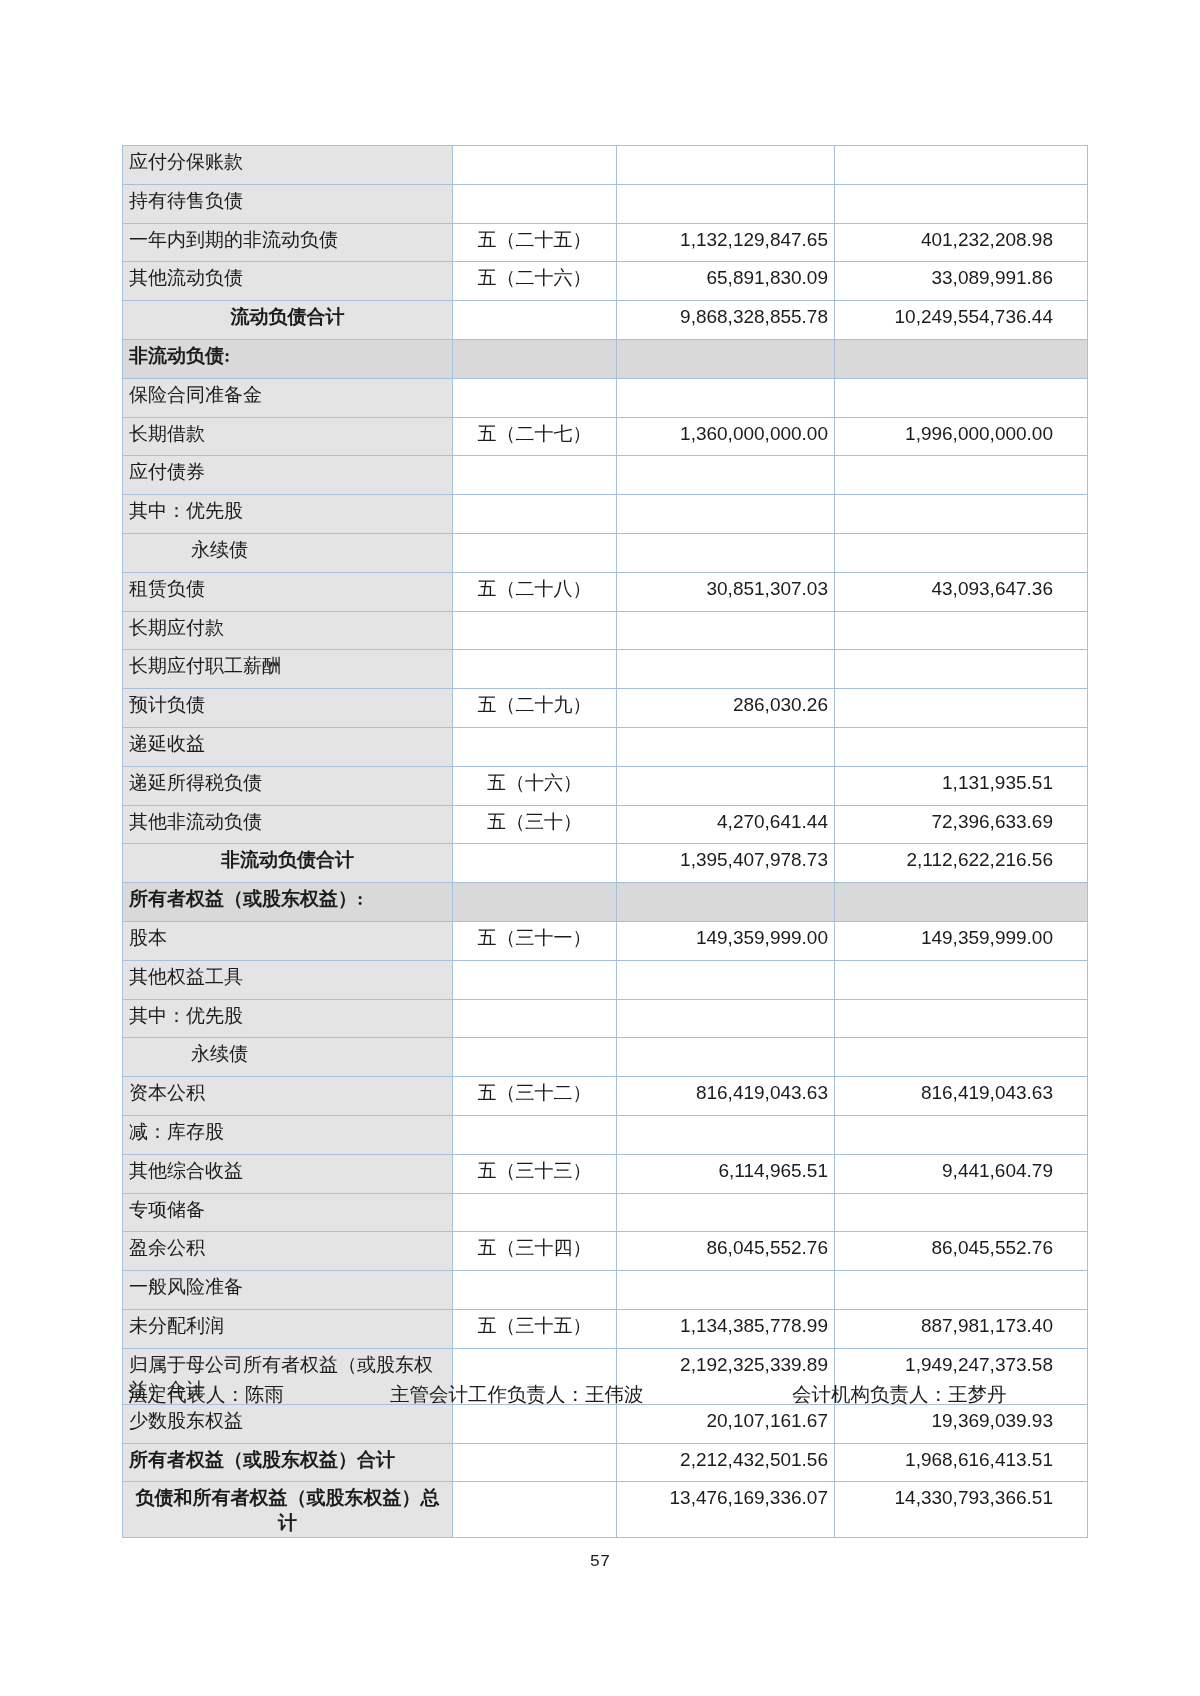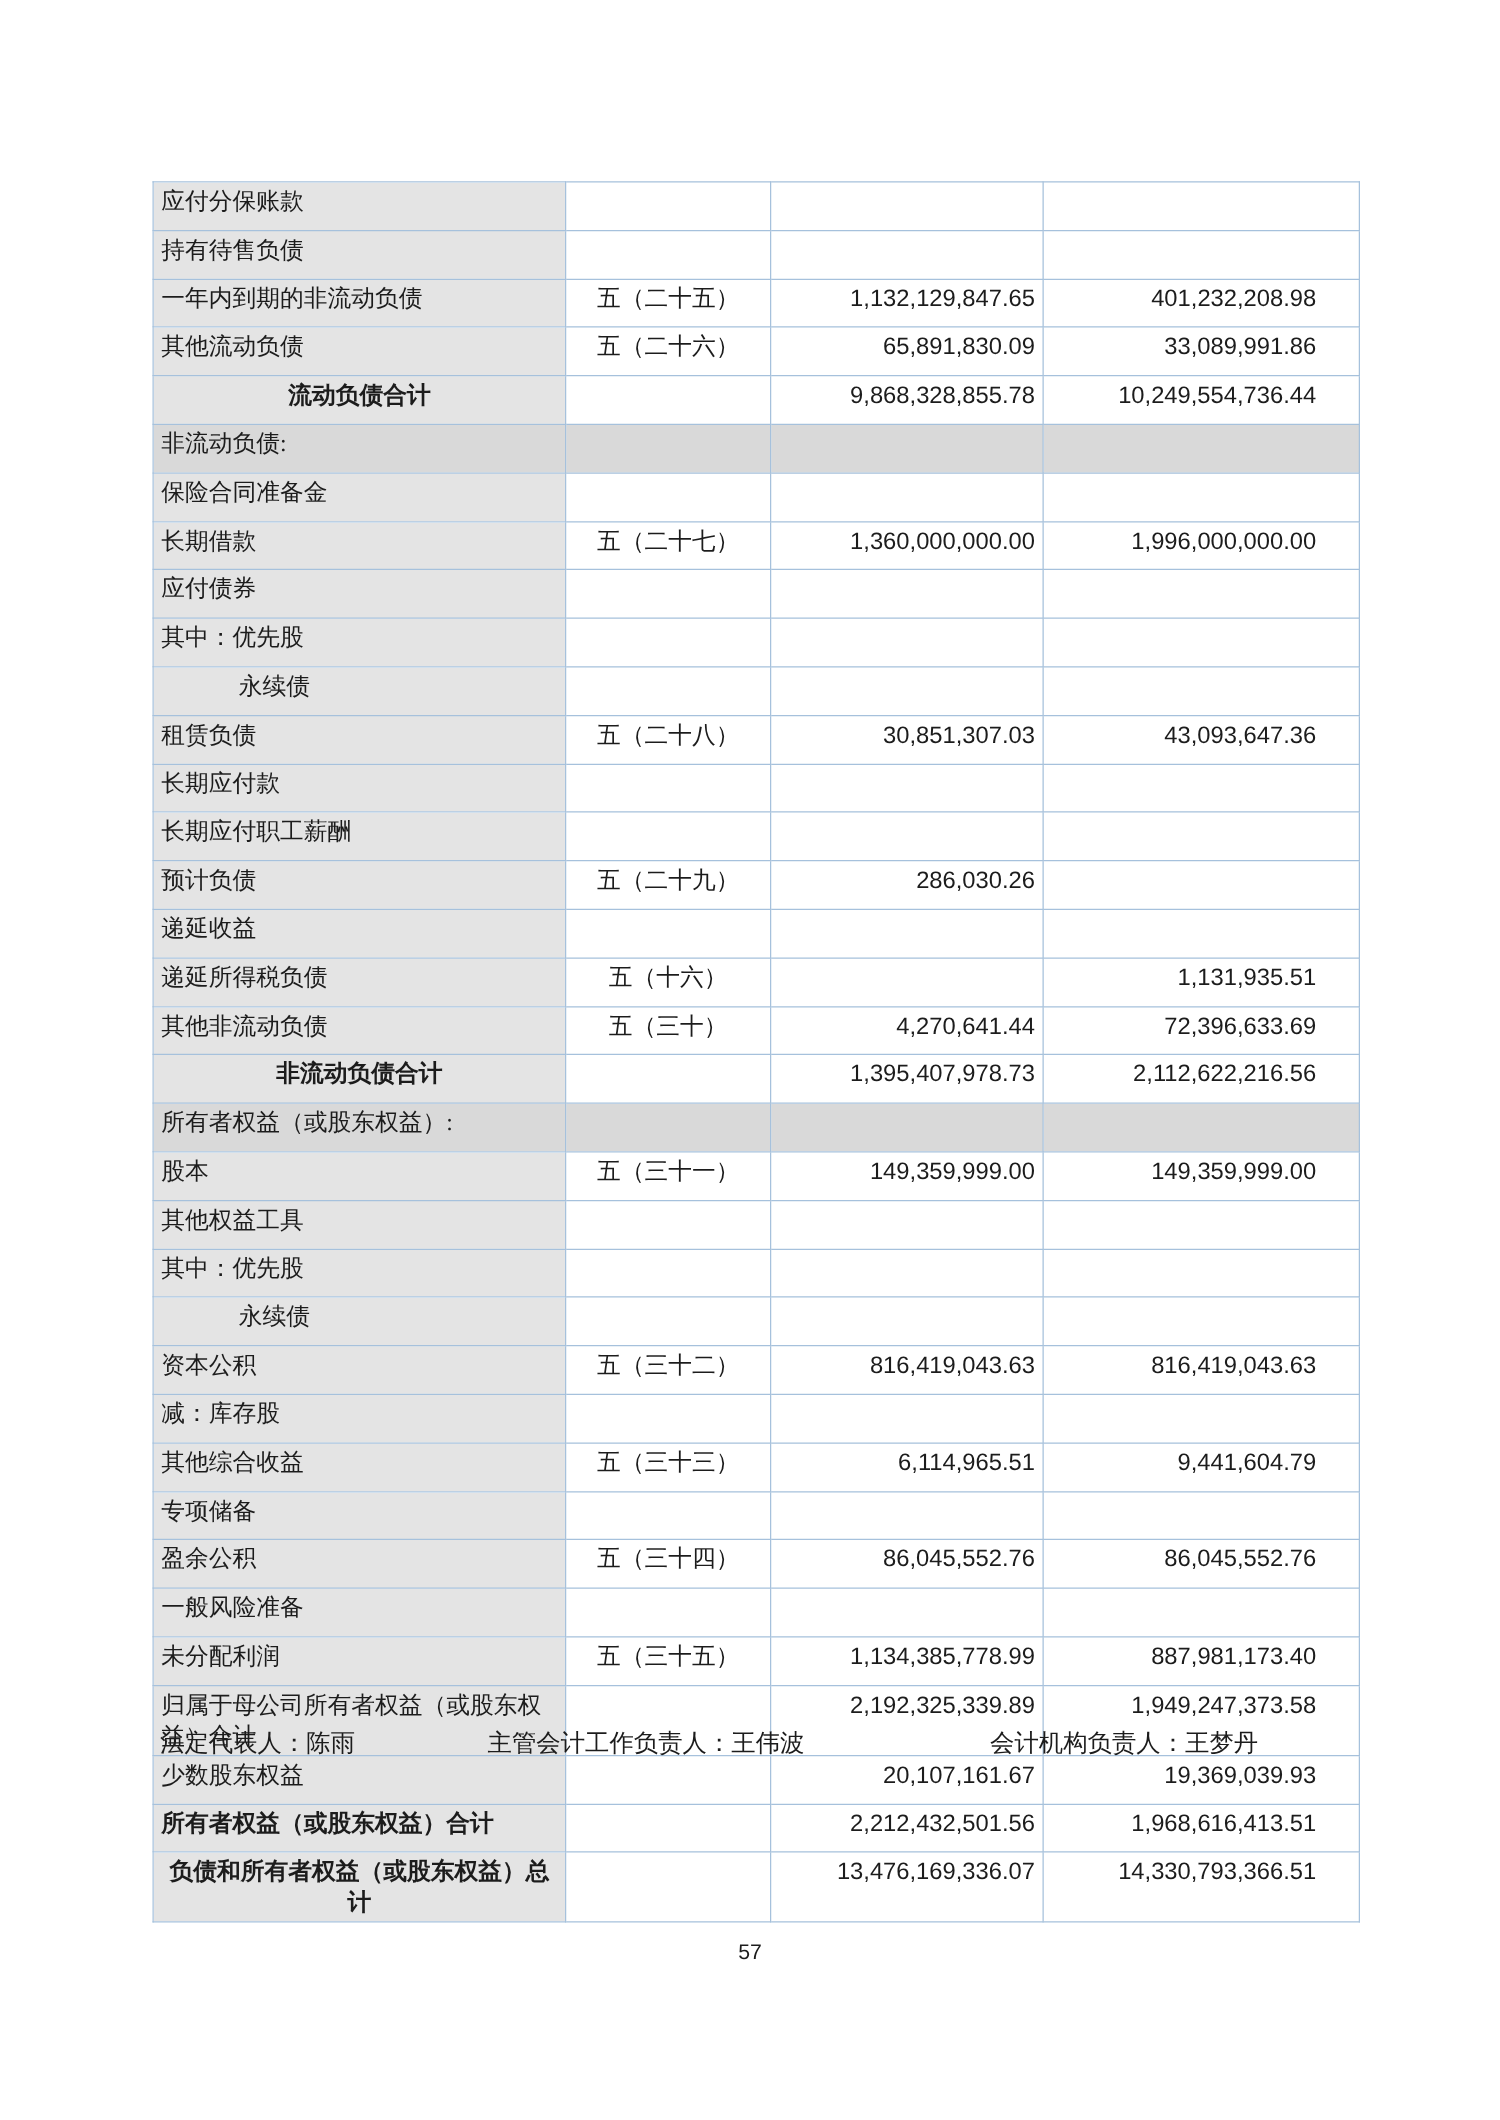--- a/index.html
+++ b/index.html
@@ -37,32 +37,32 @@
   }
   td.c-num{
     text-align:right;
     font-family:"Liberation Sans", sans-serif;
     font-size:16.5px;
     padding-top:5px;
     padding-right:14px;
   }
   td.c-num.c-prev{padding-right:34px;}
   tr.section td{background:var(--section-bg);}
-  tr.section td.c-label{background:var(--section-bg);font-weight:normal;padding-right:6px;}
+  tr.section td.c-label{background:var(--section-bg);font-weight:bold;padding-right:6px;}
   tr.total td.c-label{font-weight:bold;text-align:center;padding-right:6px;}
   tr.total-left td.c-label{font-weight:bold;text-align:left;padding-right:10px;}
   tr.item-indent td.c-label{padding-left:68px;}
   .signatures{position:absolute;left:0;top:1381px;width:1200px;height:26px;font-size:19.5px;}
   .signatures span{position:absolute;top:0;white-space:nowrap;}
   .sig-1{left:128px;}
   .sig-2{left:390px;}
   .sig-3{left:768px;margin-left:24px;}
   .page-number{
     position:absolute;left:0;top:1552px;width:1200px;
-    text-align:center;font-family:Liberation Sans, sans-serif;font-size:17px;
+    text-align:center;font-family:Liberation Mono, monospace;font-size:17px;
   }
 </style>
 </head>
 <body>
 
 <table class="sheet">
   <colgroup>
     <col style="width:330px">
     <col style="width:164px">
     <col style="width:218px">

